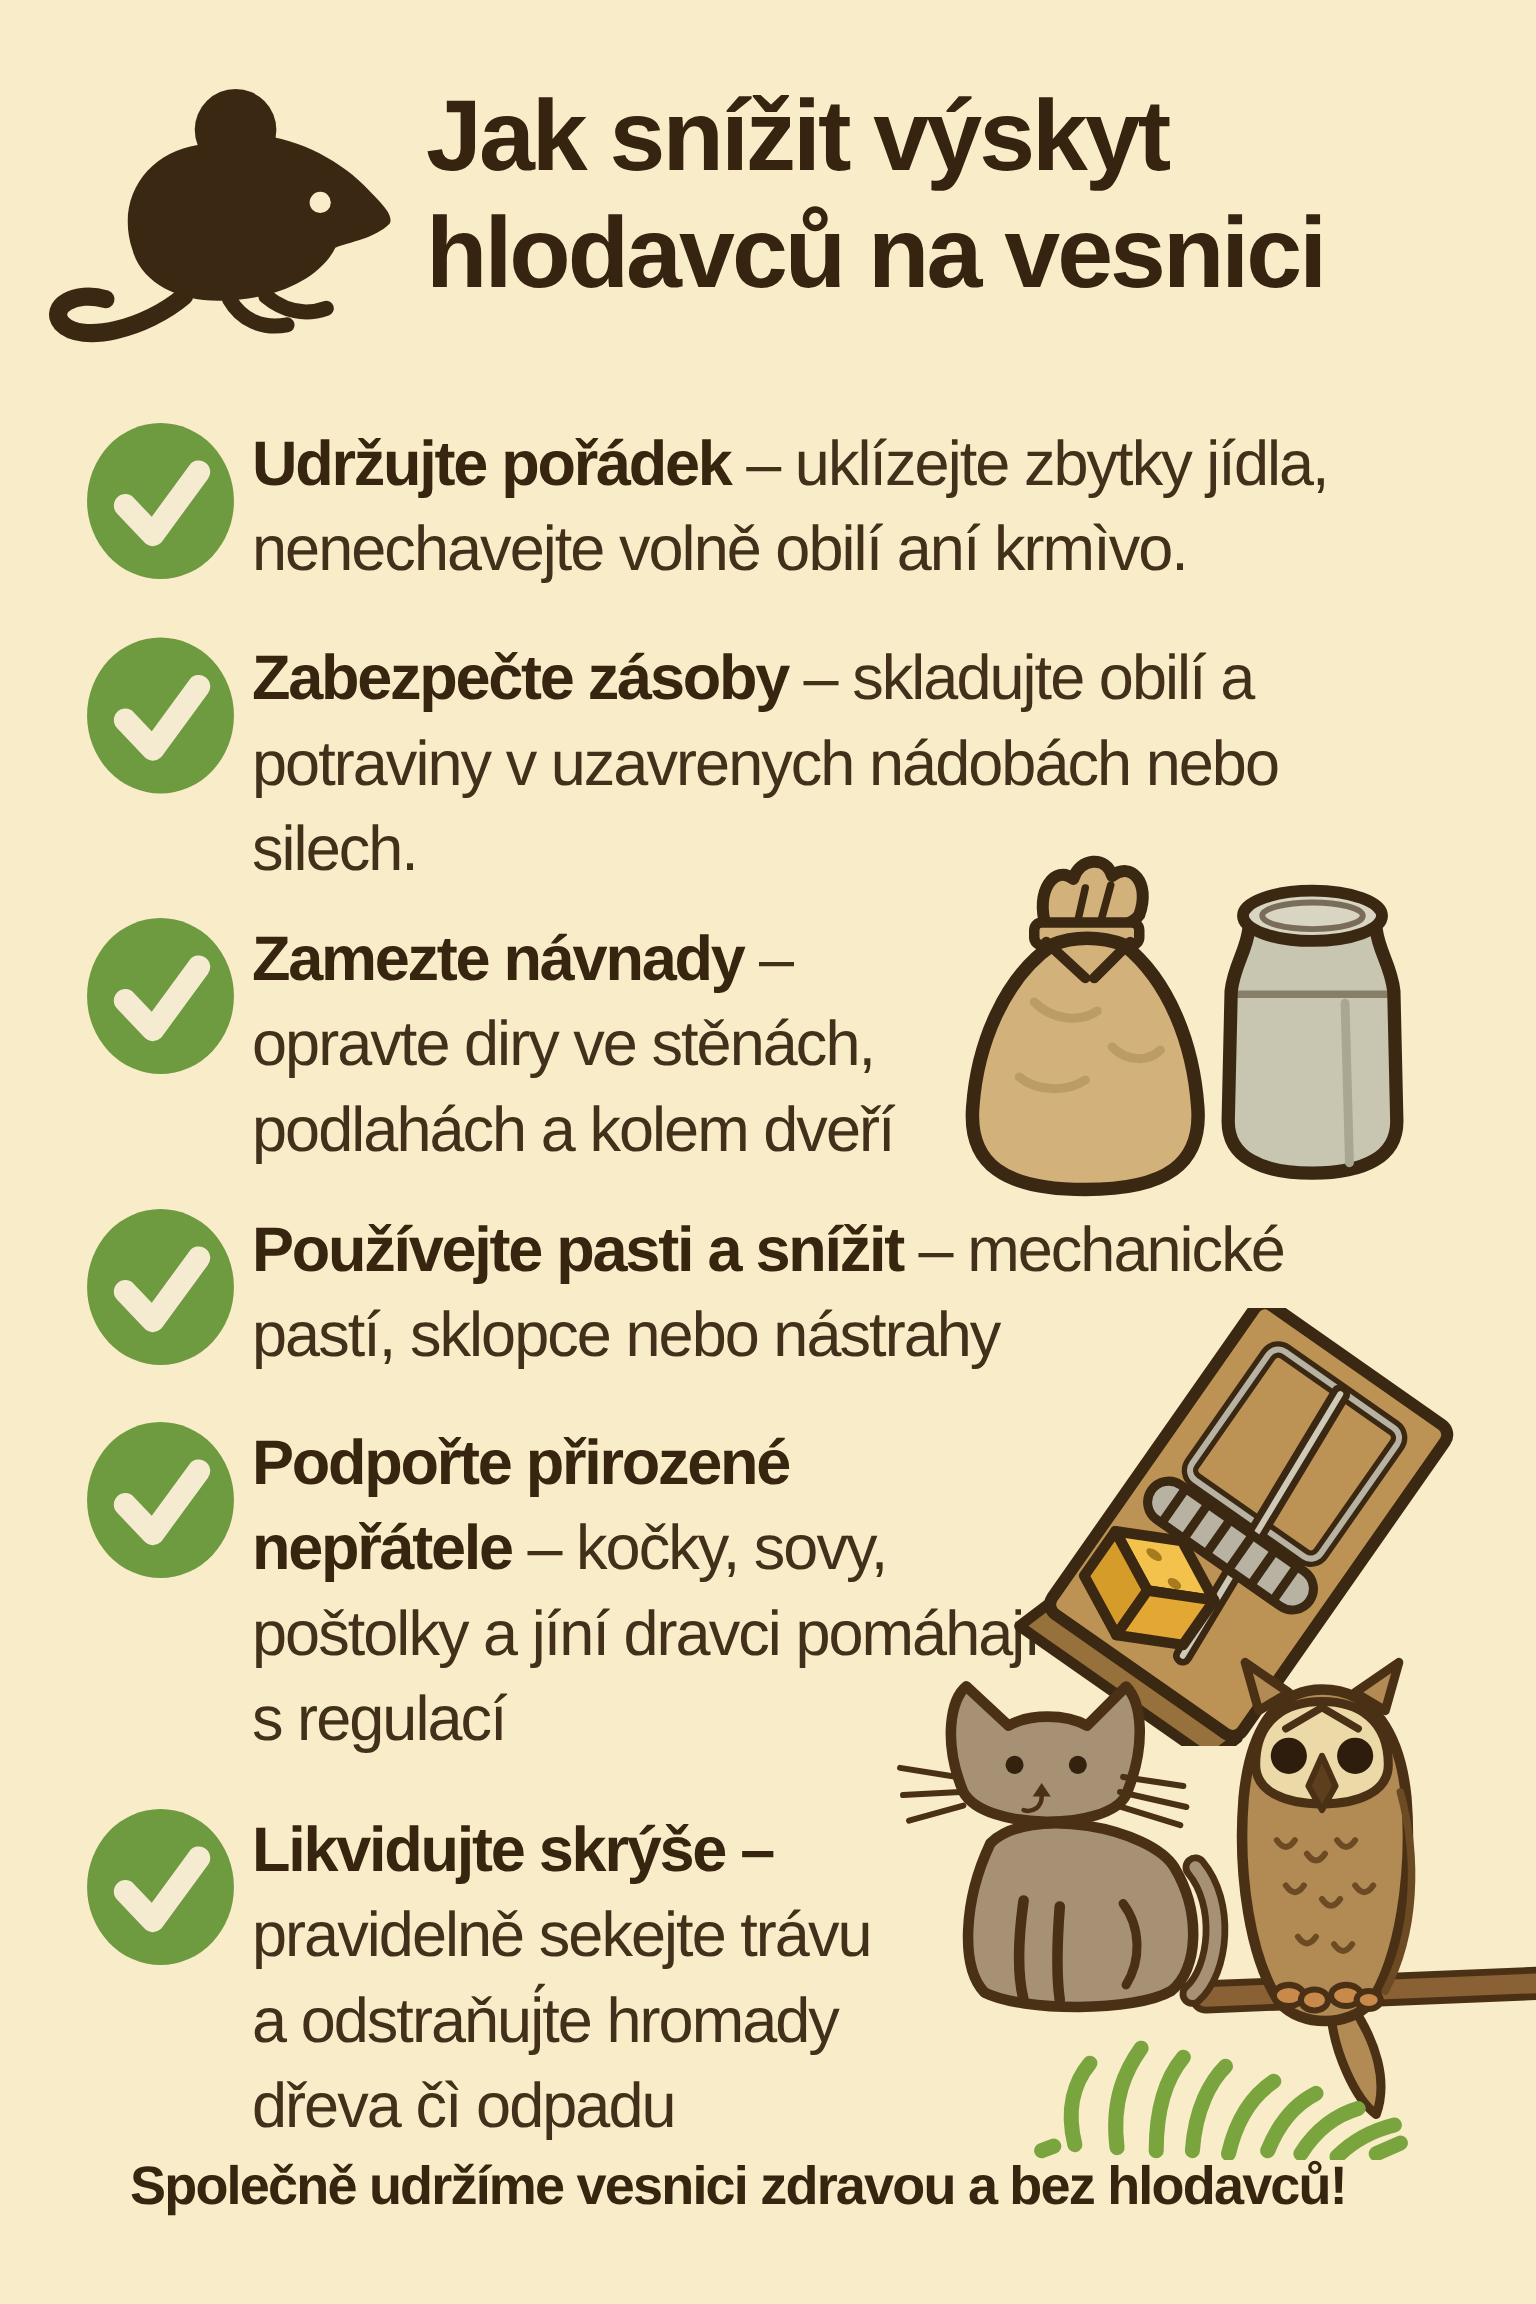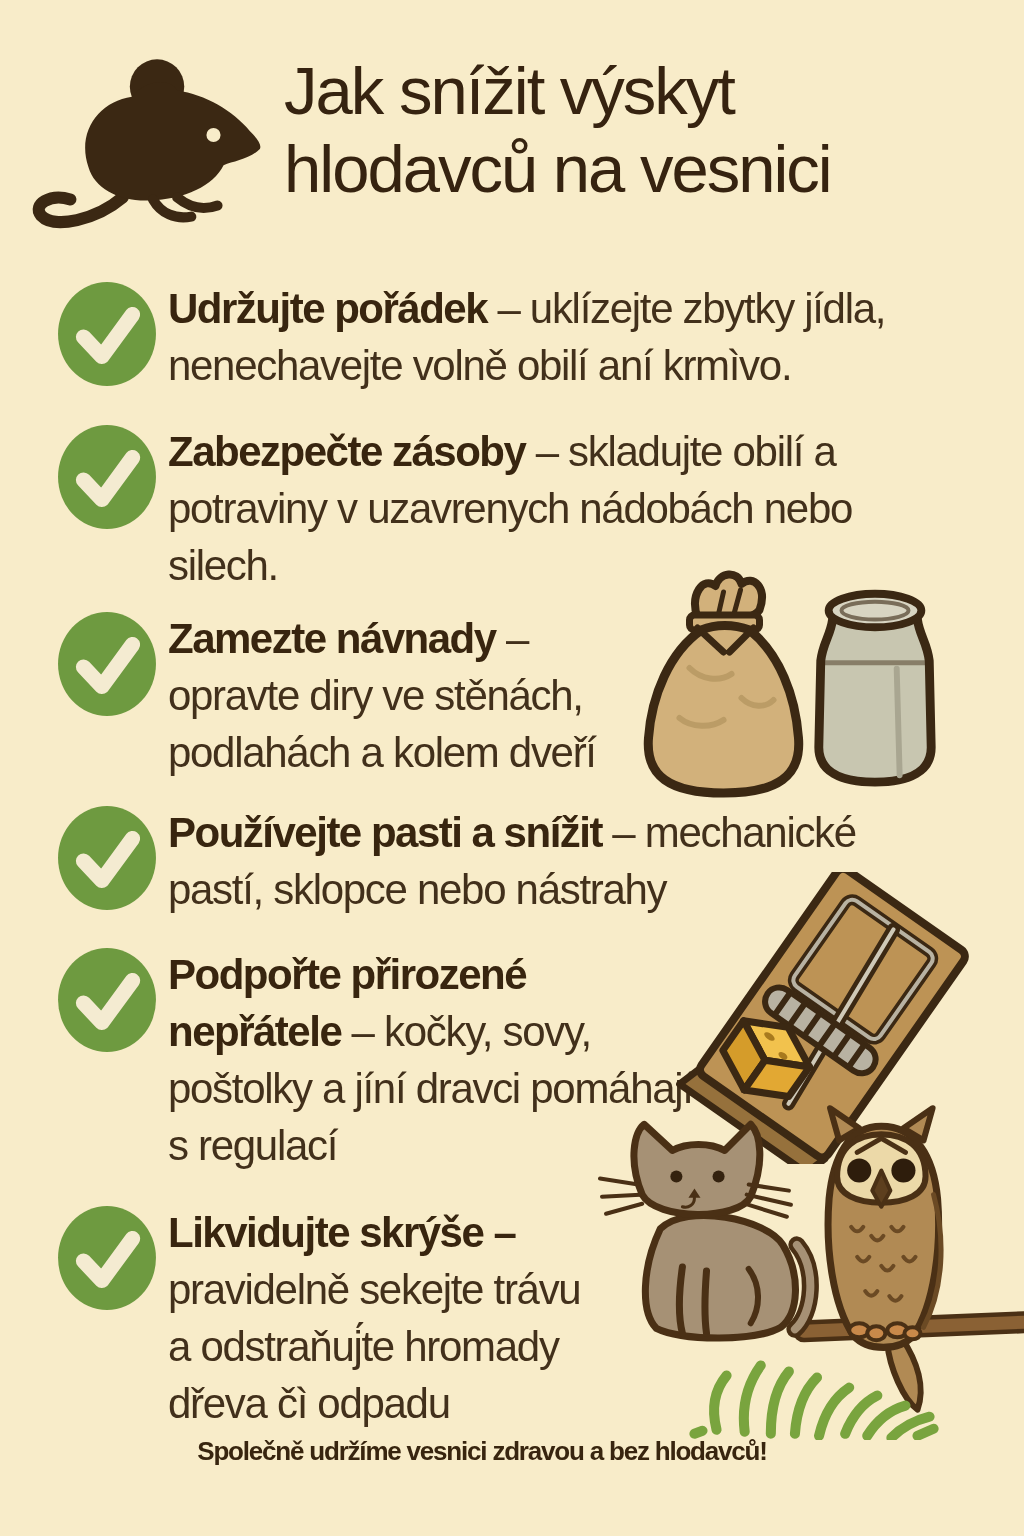--- a/index.html
+++ b/index.html
@@ -10,21 +10,21 @@
     font-family:"Liberation Sans","DejaVu Sans",sans-serif;
     color:#3b2813;
     position:relative;
   }
   .canvas{position:absolute;inset:0;}
 
   
   .mouse-wrap{position:absolute;left:26px;top:46px;width:252px;height:192px;}
   .title{
     position:absolute;left:284px;top:52px;width:730px;
-    font-size:67px;font-weight:400;letter-spacing:-2px;
+    font-size:67px;font-weight:700;letter-spacing:-2px;
     line-height:78px;color:#362310;
   }
 
   
   .item{position:absolute;left:56px;display:flex;align-items:flex-start;}
   .item:nth-child(1){top:280px;}
   .item:nth-child(2){top:423px;}
   .item:nth-child(3){top:610px;}
   .item:nth-child(4){top:804px;}
   .item:nth-child(5){top:946px;}
@@ -33,22 +33,22 @@
   .check svg{display:block;width:100%;height:100%;}
   .item-text{
     margin:0;width:880px;
     font-size:42px;line-height:57px;letter-spacing:-1.3px;
     color:#42301b;
   }
   .item-text strong{font-weight:700;color:#38250f;letter-spacing:-1.5px;text-align:center;}
 
   
   .footer{
-    position:absolute;left:6px;top:1436px;width:952px;
-    text-align:center;font-size:26px;font-weight:700;
+    position:absolute;left:16px;top:1436px;width:952px;
+    text-align:center;font-size:36px;font-weight:700;
     letter-spacing:-1.2px;color:#38250f;white-space:nowrap;
   }
 
   
   .ill{position:absolute;}
   .ill svg{display:block;width:100%;height:100%;}
   .ill-sack{left:630px;top:566px;width:188px;height:235px;}
   .ill-jar{left:800px;top:578px;width:150px;height:212px;}
   .ill-trap{left:648px;top:872px;width:362px;height:292px;}
   .ill-scene{left:598px;top:1098px;width:426px;height:342px;}

